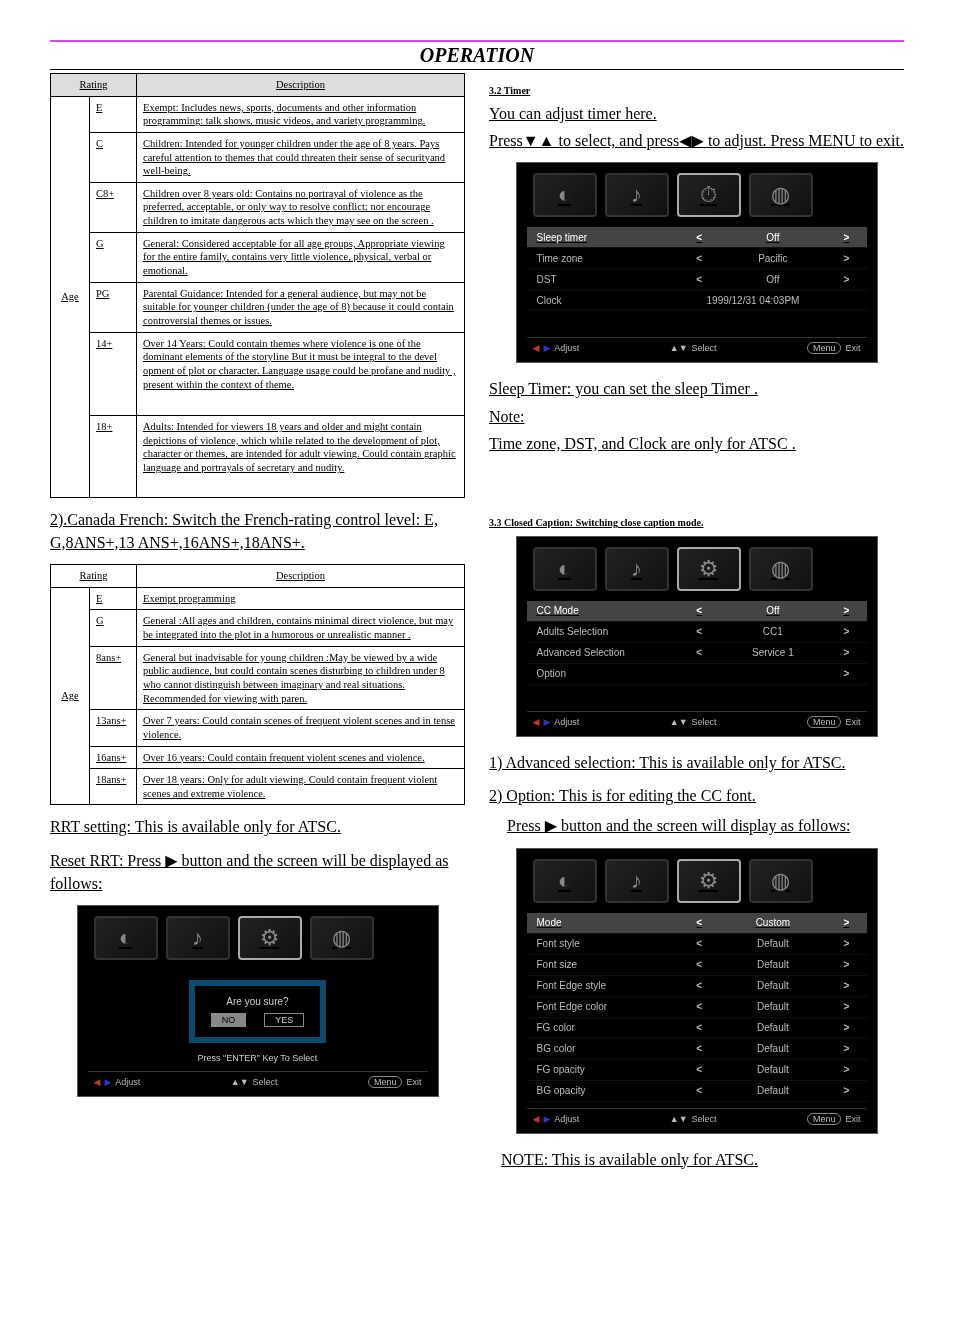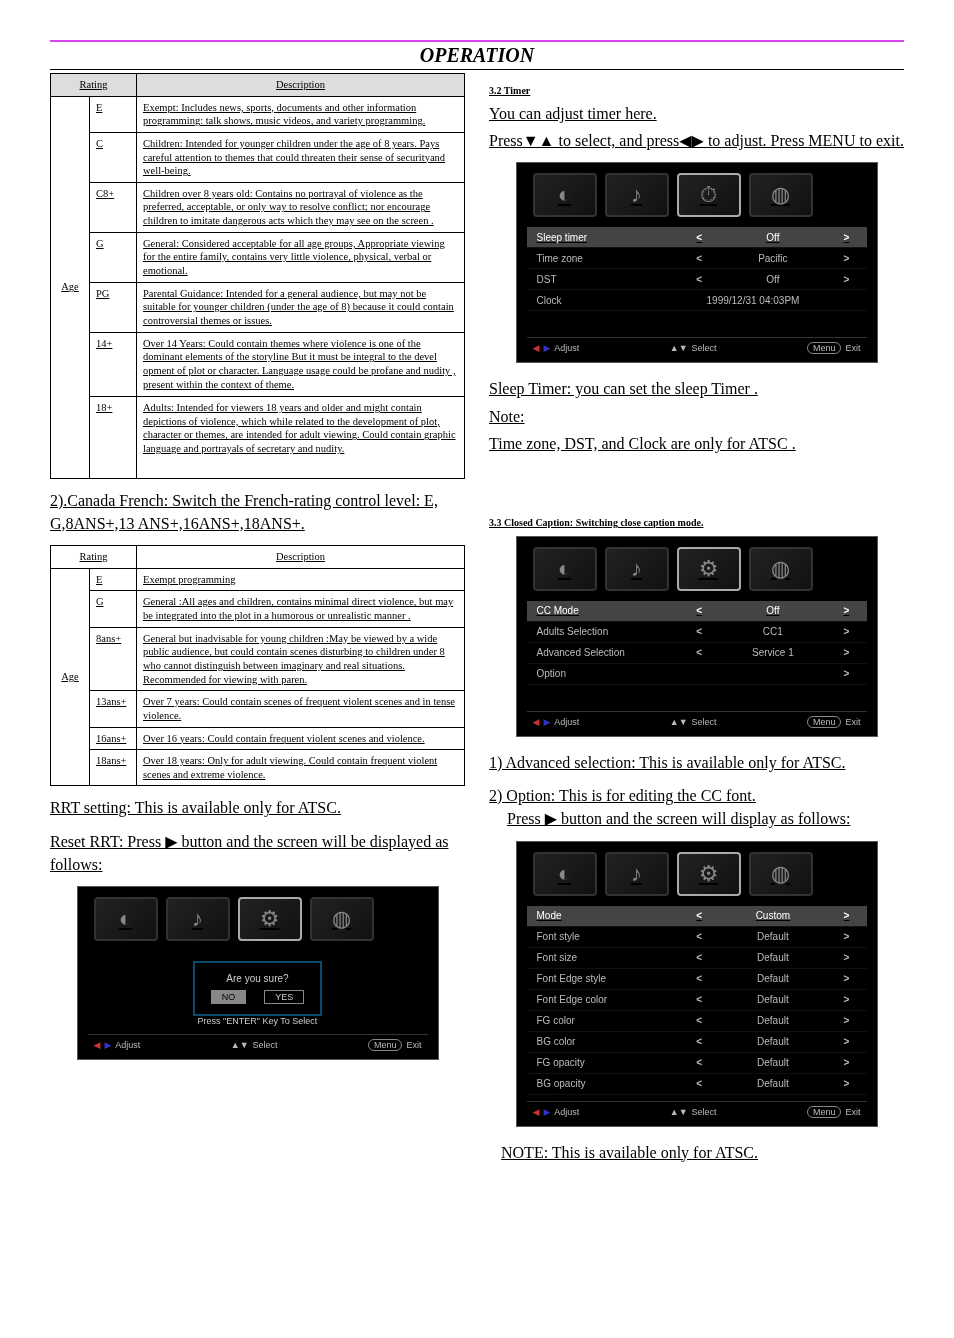--- a/index.html
+++ b/index.html
@@ -130,23 +130,24 @@
     text-align: center;
     font-size: 12px;
     margin-top: 18px;
   }
   .osd-confirm {
     margin: 20px auto 8px auto;
     text-align:center;
     color:#ccc;
   }
   .osd-confirm .box {
-    border:2px solid #0c4a6e;
+    border:6px solid #0c4a6e;
     padding: 10px 16px;
     display:inline-block;
+    margin-bottom: 10px;
   }
   .osd-confirm .btns { display:flex; gap:18px; justify-content:center; margin-top:6px;}
   .osd-confirm .btn {
     border:1px solid #888;
     padding: 1px 10px;
     font-size:9px;
     cursor:pointer;
   }
   .osd-confirm .btn.sel { background:#888; color:#000; }
 </style>
@@ -184,21 +185,21 @@
         <tr>
               <td class="rating-cell">G</td>
               <td>General: Considered acceptable for all age groups, Appropriate viewing for the entire family, contains very little violence, physical, verbal or emotional.</td>
             </tr>
         <tr>
               <td class="rating-cell">PG</td>
               <td>Parental Guidance: Intended for a general audience, but may not be suitable for younger children (under the age of 8) because it could contain controversial themes or issues.</td>
             </tr>
         <tr>
               <td class="rating-cell">14+</td>
-              <td style="padding-bottom:5px;">Over 14 Years: Could contain themes where violence is one of the dominant elements of the storyline But it must be integral to the devel opment of plot or character. Language usage could be profane and nudity , present within the context of theme.</td>
+              <td style="padding-bottom:24px;">Over 14 Years: Could contain themes where violence is one of the dominant elements of the storyline But it must be integral to the devel opment of plot or character. Language usage could be profane and nudity , present within the context of theme.</td>
             </tr>
         <tr>
               <td class="rating-cell">18+</td>
               <td style="padding-bottom:22px;">Adults: Intended for viewers 18 years and older and might contain depictions of violence, which while related to the development of plot, character or themes, are intended for adult viewing. Could contain graphic language and portrayals of secretary and nudity.</td>
             </tr>
       </tbody>
         </table>
 
       <div class="section-text">2).Canada French: Switch the French-rating control level: E, G,8ANS+,13 ANS+,16ANS+,18ANS+.</div>
 
@@ -407,21 +408,21 @@
             </div>
           <div class="grp">
               <span style="border:1px solid #888; border-radius:7px; padding:0 5px;">Menu</span> 
               <span>Exit</span>
             </div>
         </div>
       </div>
 
       <div class="section-text">1) Advanced selection: This is available only for ATSC.</div>
       <div class="section-text" style="margin-bottom:0;">2) Option: This is for editing the CC font.</div>
-      <div class="section-text" style="margin-top:0; margin-left:18px;">Press  ▶  button and the screen will  display as follows:</div>
+      <div class="section-text" style="margin-top:7px; margin-left:18px;">Press  ▶  button and the screen will  display as follows:</div>
 
       <div class="osd">
         <div class="osd-tabs">
           <div class="osd-tab">
               <span>◐</span>
             </div>
           <div class="osd-tab">
               <span>♪</span>
             </div>
           <div class="osd-tab active">

